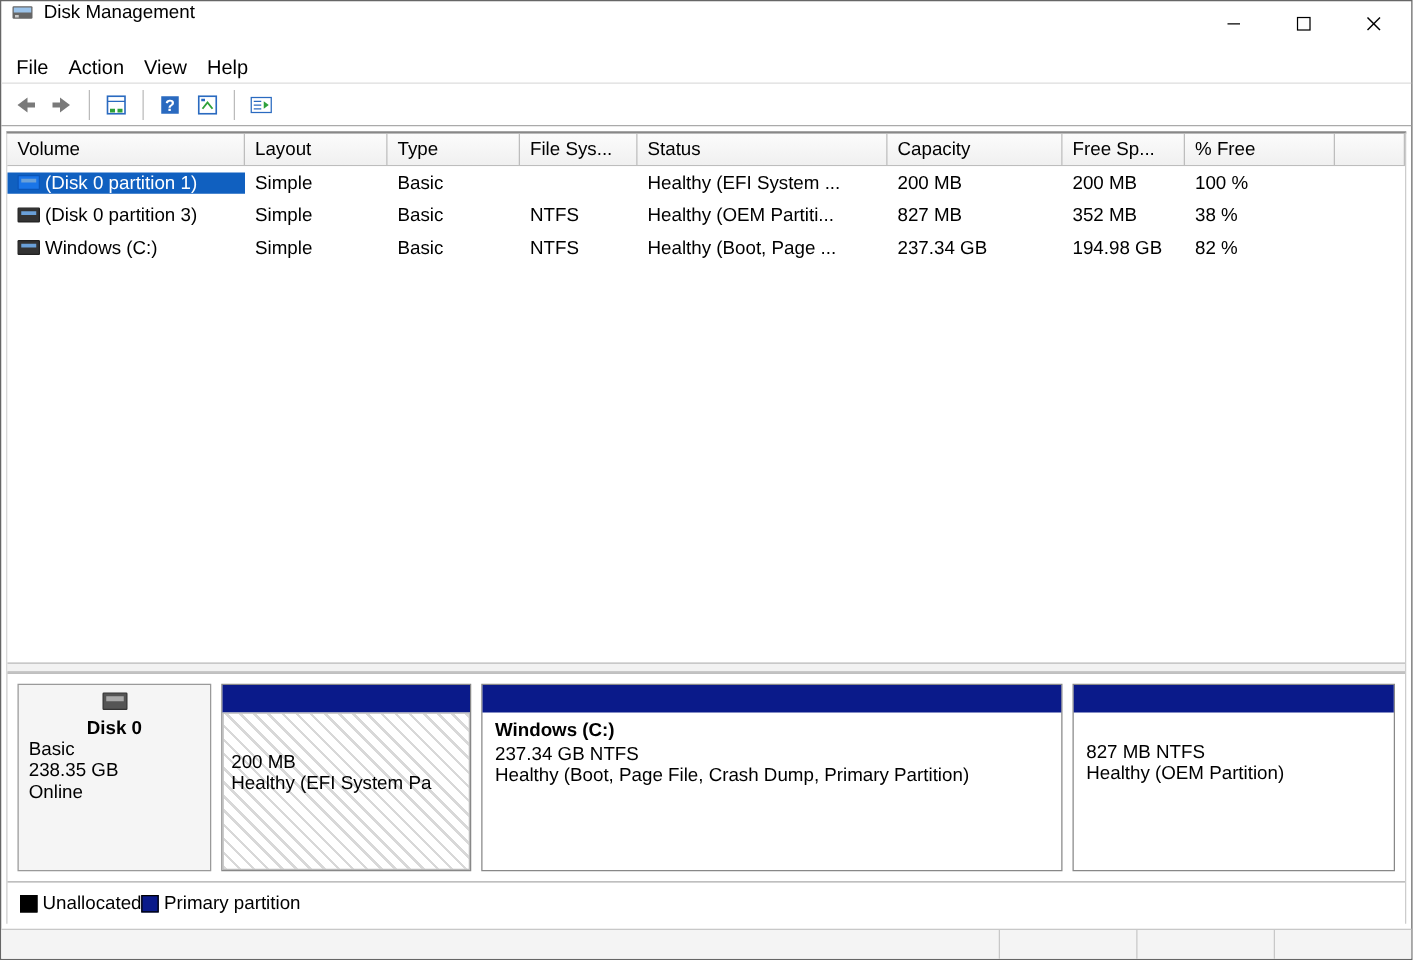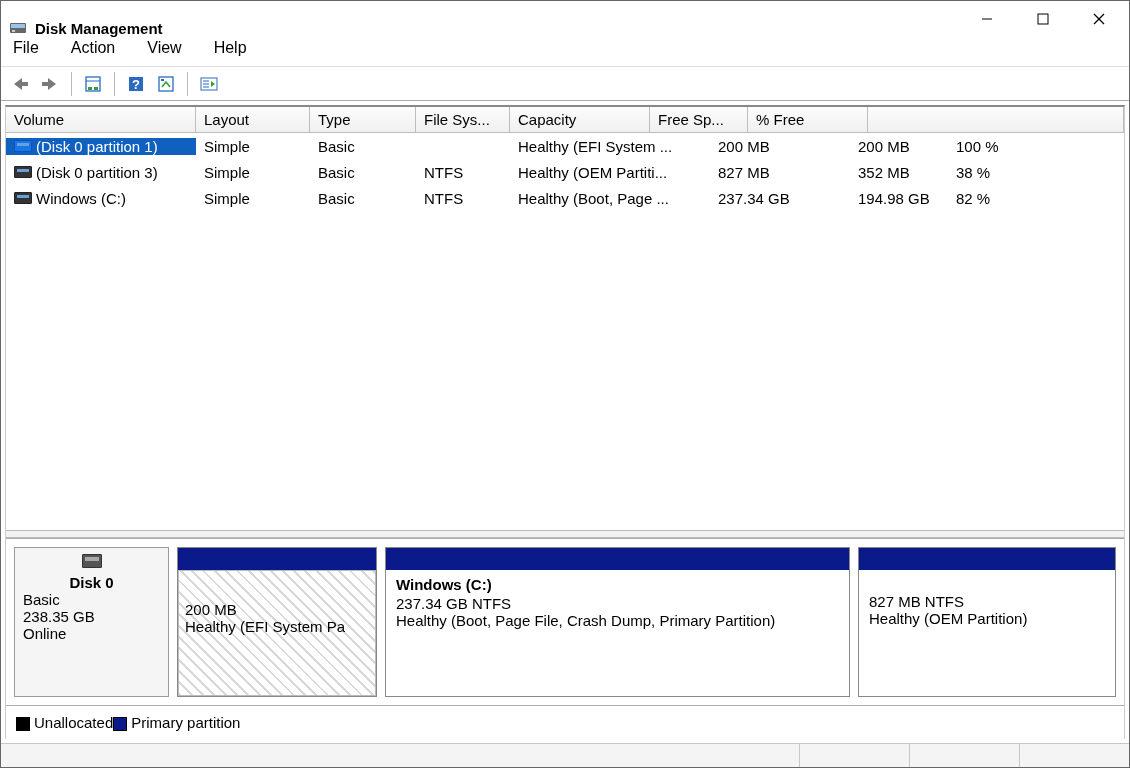--- a/index.html
+++ b/index.html
@@ -13,42 +13,41 @@
     height: 768px;
     border: 1px solid #666;
     display: flex;
     flex-direction: column;
     overflow: hidden;
   }
   
   .titlebar {
     height: 36px;
     display: flex;
-    align-items: flex-end;
-    padding: 12px 2px 0 8px;
-    font-weight: bold;
+    align-items: flex-start;
+    padding: 0 2px 0 8px;
   }
   .titlebar .app-icon {
     width: 18px; height: 18px; margin-right: 8px;
     display: inline-flex; align-items: center; justify-content: center;
   }
   .titlebar .title { flex: 0 0 auto; font-size: 15px; }
   .titlebar .spacer { flex: 1; }
   .win-controls { display: flex; }
   .win-btn {
     width: 56px; height: 36px;
     display:flex; align-items:center; justify-content:center;
     font-size: 14px;
   }
   
   .menubar {
     height: 30px;
-    display:flex; align-items:flex-start;
+    display:flex; align-items:flex-end;
     padding: 0 8px;
-    gap: 24px;
+    gap: 8px;
     font-size: 16px;
     border-bottom: 1px solid #ddd;
   }
   .menubar span { padding: 2px 4px; }
   
   .toolbar {
     height: 34px;
     display:flex; align-items:center;
     padding: 2px 6px;
     gap: 4px;
@@ -273,20 +272,21 @@
   </div>
 </div>
 
 <div class="content">
 
   <div class="vol-header">
     <div class="col c-vol">Volume</div>
     <div class="col c-lay">Layout</div>
     <div class="col c-type">Type</div>
     <div class="col c-fs">File Sys...</div>
+    <div class="col c-status">Status</div>
     <div class="col c-cap">Capacity</div>
     <div class="col c-free">Free Sp...</div>
     <div class="col c-pct">% Free</div>
     <div class="col c-end"></div>
   </div>
 
   <div class="vol-body">
     <div class="vol-row selected">
       <div class="cell first c-vol">
           <span class="vol-icon sel"></span>

